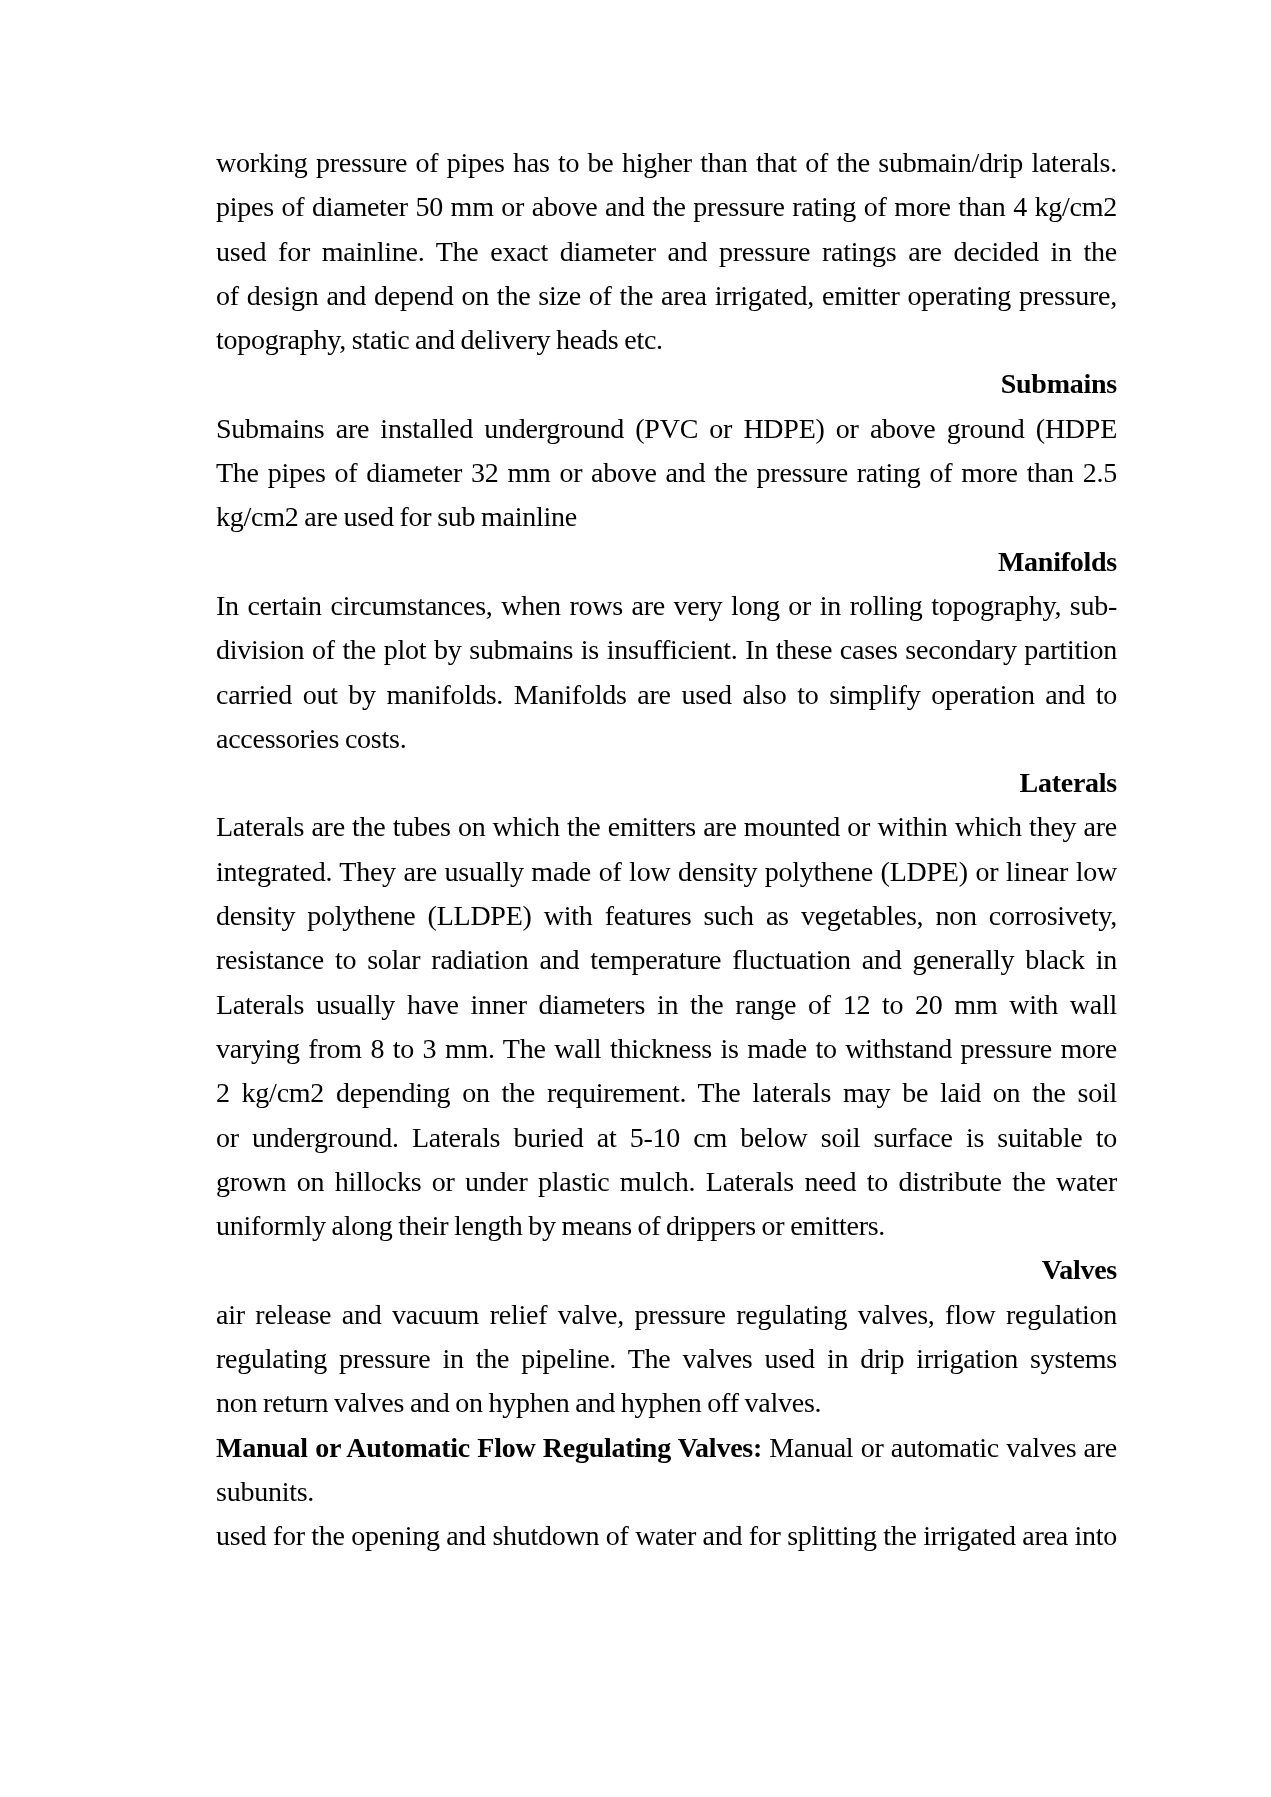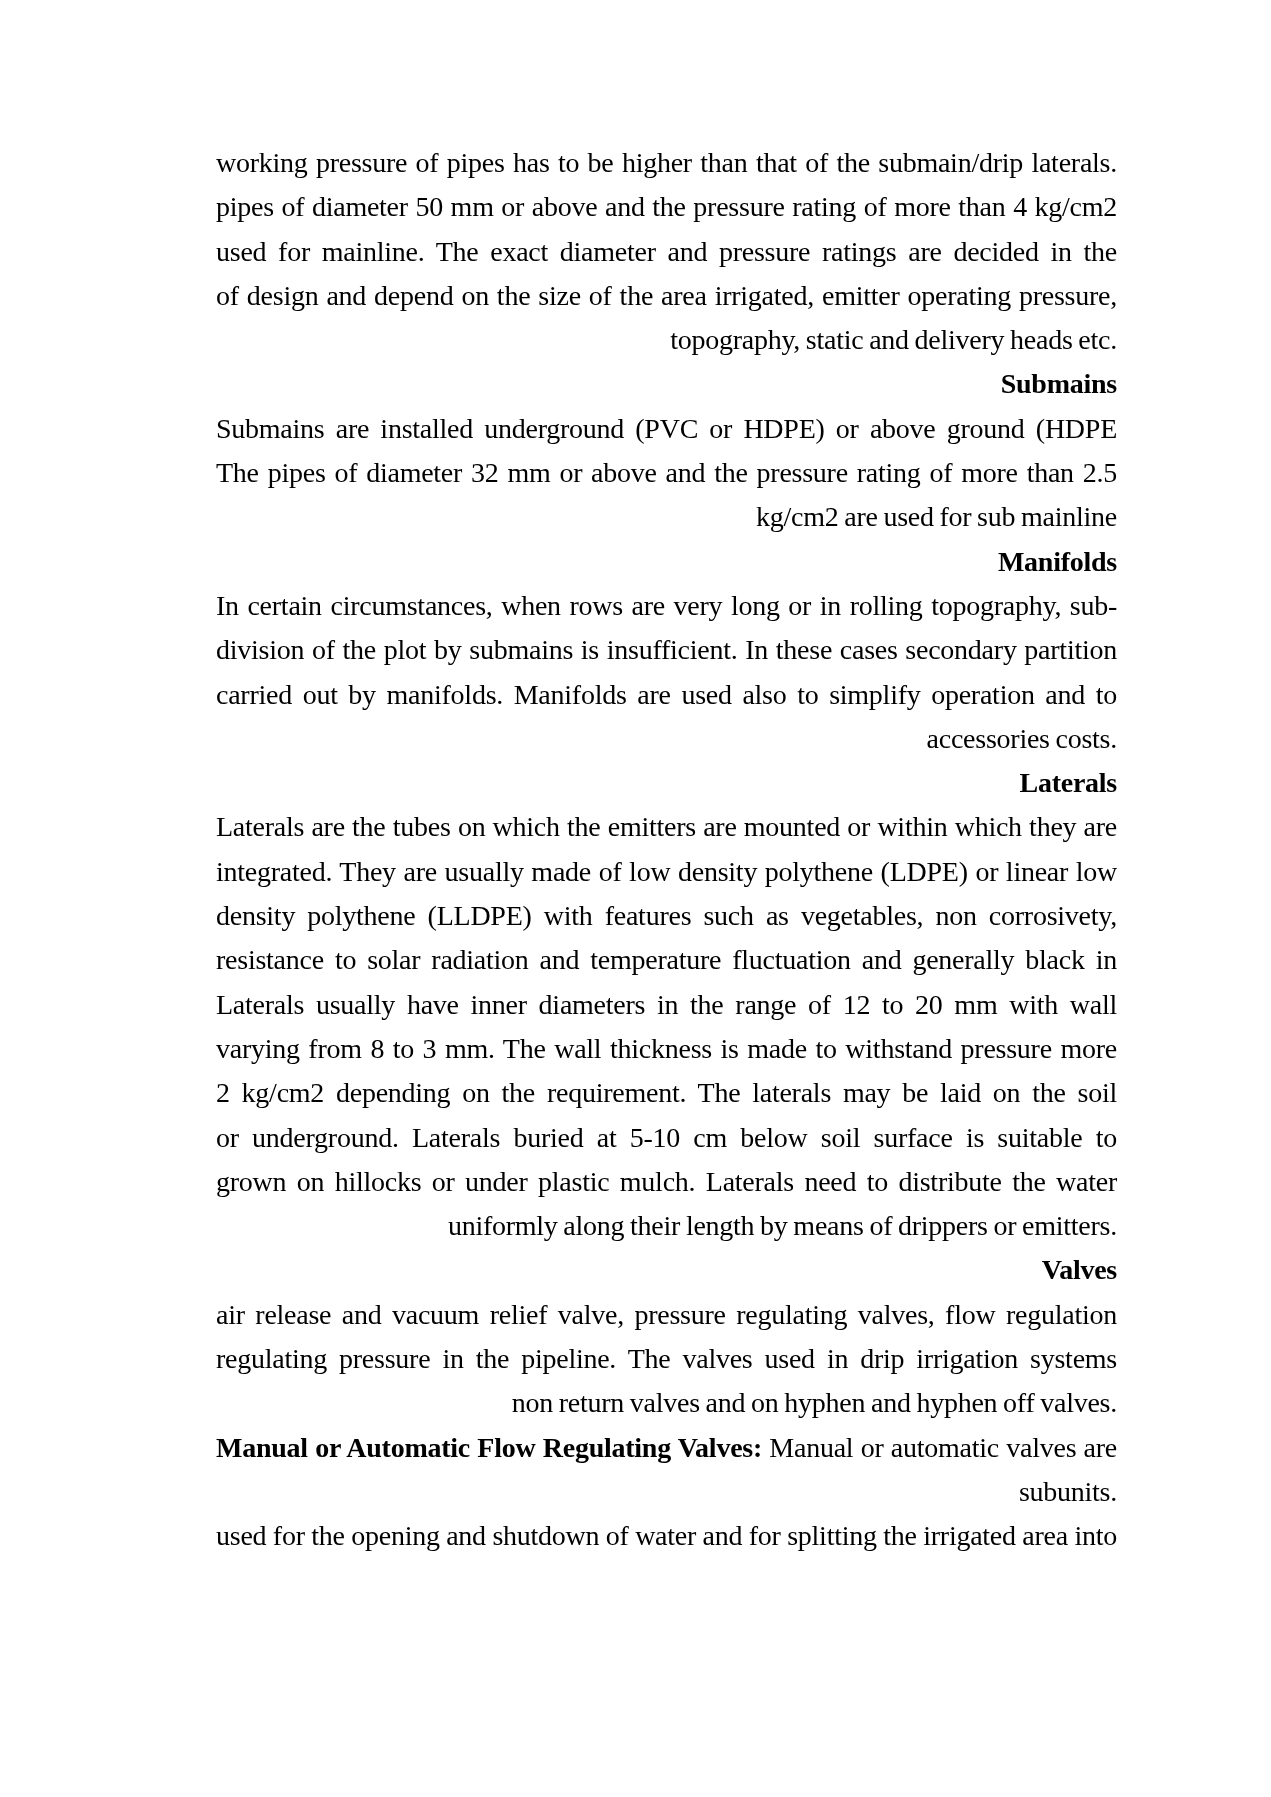--- a/index.html
+++ b/index.html
@@ -26,23 +26,22 @@
     line-height: 44.3px;
     height: 44.3px;
     text-align: justify;
     text-align-last: justify;
     word-spacing: -1px;
     letter-spacing: -0.25px;
     overflow: hidden;
     white-space: normal;
   }
   .line.last {
-    text-align: right;
+    text-align: left;
     text-align-last: auto;
-    margin-left: 24px;
   }
   .heading {
     font-weight: bold;
     text-align: right;
     text-align-last: auto;
   }
   .heading.indented {
     padding-left: 9px;
   }
   .lead-bold {

